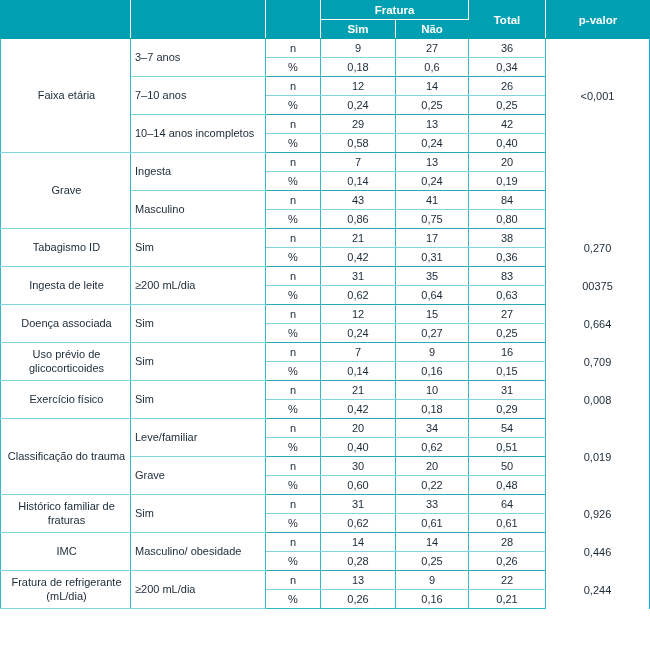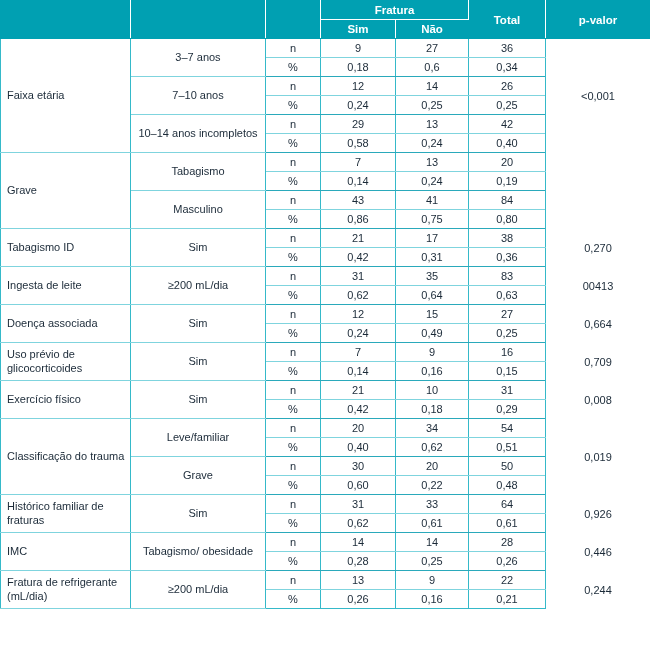--- a/index.html
+++ b/index.html
@@ -58,36 +58,36 @@
     box-sizing: border-box;
     background: #ffffff;
   }
   tbody td.num {
     text-align: center;
   }
   tbody td.stat {
     text-align: center;
   }
   tbody td.var {
-    text-align: left;
+    text-align: center;
     padding-left: 6px;
     line-height: 1.25;
   }
   tbody td.cat {
-    text-align: center;
+    text-align: left;
     line-height: 1.25;
   }
   tbody td.pval {
     text-align: center;
     border-bottom: none;
   }
 
   
   tbody td.edge-l { border-left: 1px solid #35b9c9; }
-  tbody td.edge-r { border-right: 1px solid #0ea5e9; text-align: center; }
+  tbody td.edge-r { border-right: 3px solid #0ea5e9; text-align: center; }
 
   
   tr.block-end > td {
     border-bottom: 1px solid #2aa9bb;
   }
   
   tr.cat-end > td {
     border-bottom: 1px solid #2aa9bb;
   }
   tr.last-row > td {
@@ -168,21 +168,21 @@
           <td class="num">42</td>
         </tr>
         <tr class="block-end">
           <td class="stat">%</td>
           <td class="num">0,58</td>
           <td class="num">0,24</td>
           <td class="num">0,40</td>
         </tr>
         <tr>
           <td class="var edge-l" rowspan="4">Grave</td>
-          <td class="cat" rowspan="2">Tabagismo</td>
+          <td class="cat" rowspan="2">Ingesta</td>
           <td class="stat">n</td>
           <td class="num">7</td>
           <td class="num">13</td>
           <td class="num">20</td>
           <td class="pval edge-r" rowspan="4"></td>
         </tr>
         <tr class="cat-end">
           <td class="stat">%</td>
           <td class="num">0,14</td>
           <td class="num">0,24</td>
@@ -216,41 +216,41 @@
           <td class="num">0,31</td>
           <td class="num">0,36</td>
         </tr>
         <tr>
           <td class="var edge-l" rowspan="2">Ingesta de leite</td>
           <td class="cat" rowspan="2">≥200 mL/dia</td>
           <td class="stat">n</td>
           <td class="num">31</td>
           <td class="num">35</td>
           <td class="num">83</td>
-          <td class="pval edge-r" rowspan="2">00413</td>
+          <td class="pval edge-r" rowspan="2">00375</td>
         </tr>
         <tr class="block-end">
           <td class="stat">%</td>
           <td class="num">0,62</td>
           <td class="num">0,64</td>
           <td class="num">0,63</td>
         </tr>
         <tr>
           <td class="var edge-l" rowspan="2">Doença associada</td>
           <td class="cat" rowspan="2">Sim</td>
           <td class="stat">n</td>
           <td class="num">12</td>
           <td class="num">15</td>
           <td class="num">27</td>
           <td class="pval edge-r" rowspan="2">0,664</td>
         </tr>
         <tr class="block-end">
           <td class="stat">%</td>
           <td class="num">0,24</td>
-          <td class="num">0,49</td>
+          <td class="num">0,27</td>
           <td class="num">0,25</td>
         </tr>
         <tr>
           <td class="var edge-l" rowspan="2">Uso prévio de glicocorticoides</td>
           <td class="cat" rowspan="2">Sim</td>
           <td class="stat">n</td>
           <td class="num">7</td>
           <td class="num">9</td>
           <td class="num">16</td>
           <td class="pval edge-r" rowspan="2">0,709</td>
@@ -314,21 +314,21 @@
           <td class="pval edge-r" rowspan="2">0,926</td>
         </tr>
         <tr class="block-end">
           <td class="stat">%</td>
           <td class="num">0,62</td>
           <td class="num">0,61</td>
           <td class="num">0,61</td>
         </tr>
         <tr>
           <td class="var edge-l" rowspan="2">IMC</td>
-          <td class="cat" rowspan="2">Tabagismo/ obesidade</td>
+          <td class="cat" rowspan="2">Masculino/ obesidade</td>
           <td class="stat">n</td>
           <td class="num">14</td>
           <td class="num">14</td>
           <td class="num">28</td>
           <td class="pval edge-r" rowspan="2">0,446</td>
         </tr>
         <tr class="block-end">
           <td class="stat">%</td>
           <td class="num">0,28</td>
           <td class="num">0,25</td>

